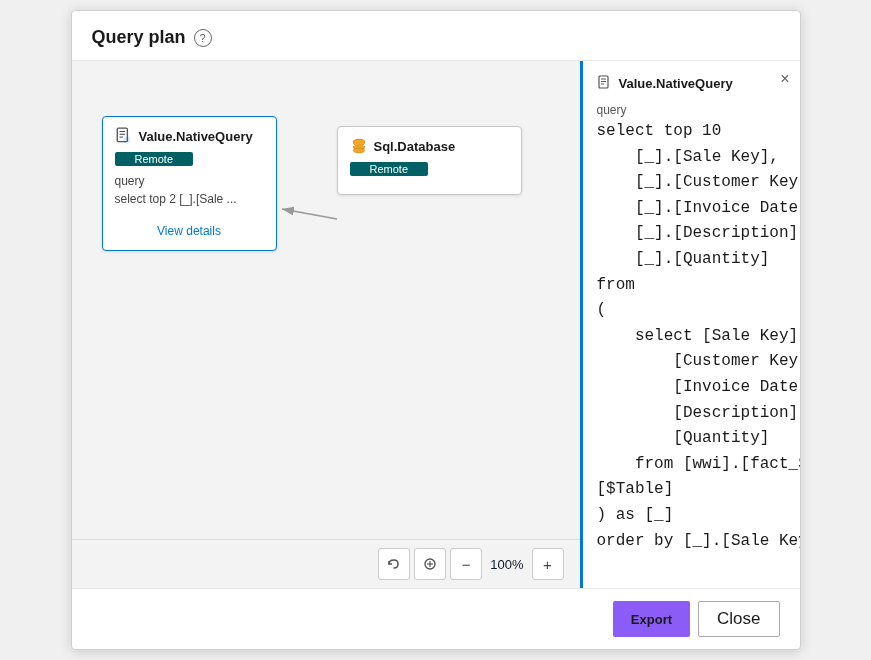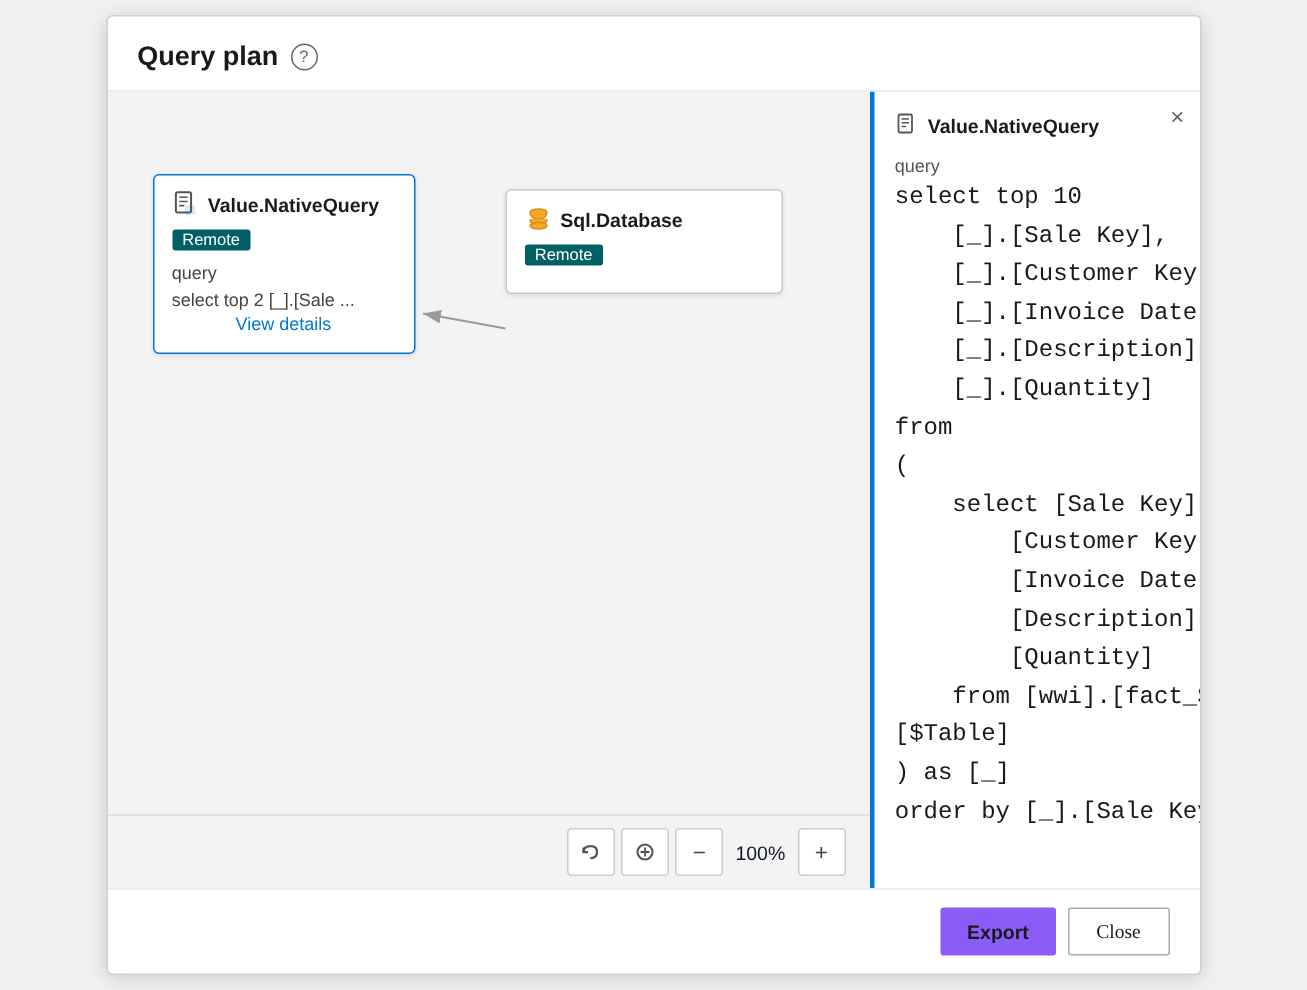--- a/index.html
+++ b/index.html
@@ -92,35 +92,35 @@
     .node-title {
       font-size: 13px;
       font-weight: 600;
       color: #1a1a1a;
     }
     .badge {
       display: inline-block;
       background: #006064;
       color: #fff;
       font-size: 11px;
-      padding: 1px 7px;
+      padding: 1px 20px;
       border-radius: 2px;
       margin-bottom: 6px;
     }
     .node-info {
       font-size: 12px;
       color: #444;
       line-height: 1.5;
     }
     .node-link {
       color: #0078d4;
       font-size: 12px;
       cursor: pointer;
       display: block;
-      margin-top: 0;
+      margin-top: 16px;
       text-align: center;
     }
     .node-card-left {
       top: 55px;
       left: 30px;
       min-width: 175px;
     }
     .node-card-right {
       top: 65px;
       left: 265px;
@@ -226,24 +226,23 @@
       font-size: 13px;
       font-weight: 600;
       border-radius: 2px;
       cursor: pointer;
     }
     .btn-close {
       background: #fff;
       color: #1a1a1a;
       border: 1px solid #aaa;
       padding: 7px 18px;
-      font-size: 13px;
+      font-size: 17px;
       border-radius: 2px;
       cursor: pointer;
-      font-family: Liberation Serif, serif;
     }
   </style>
 </head>
 <body>
 
 <div class="modal">
 
   <div class="modal-header">
     <span class="modal-title">Query plan</span>
     <div class="help-icon">?</div>

